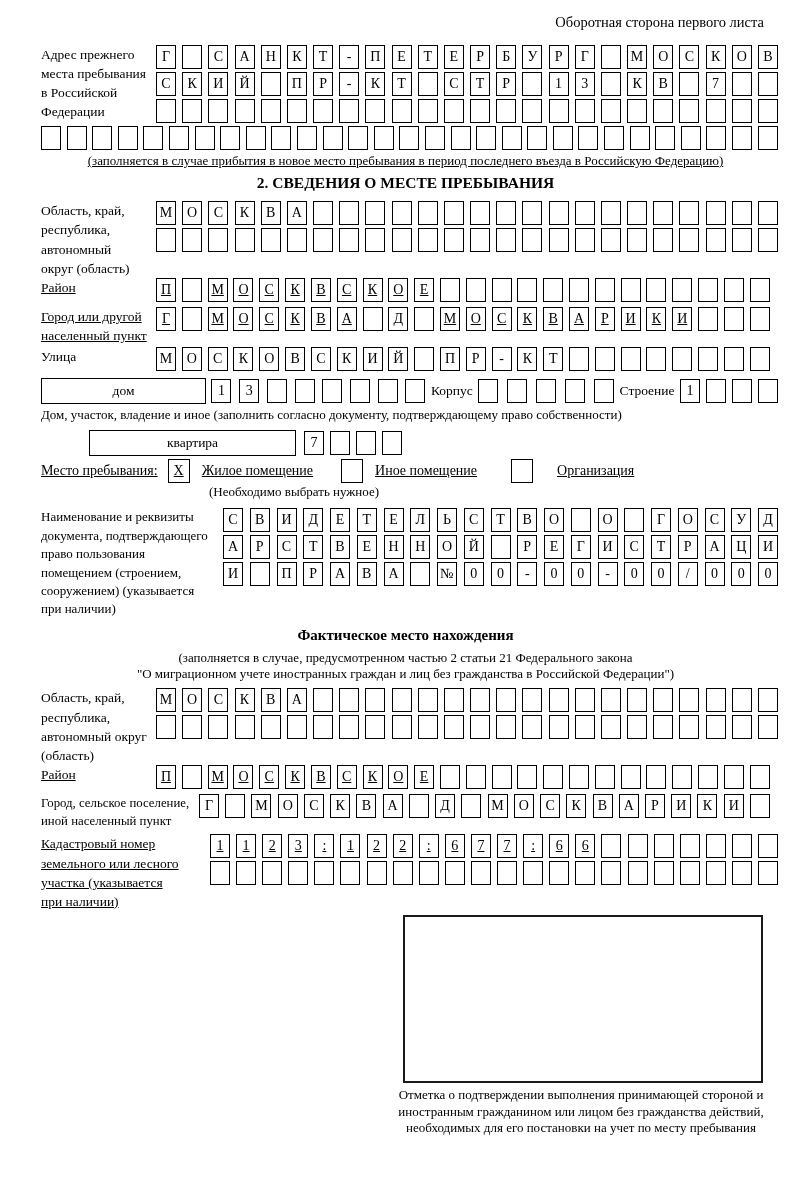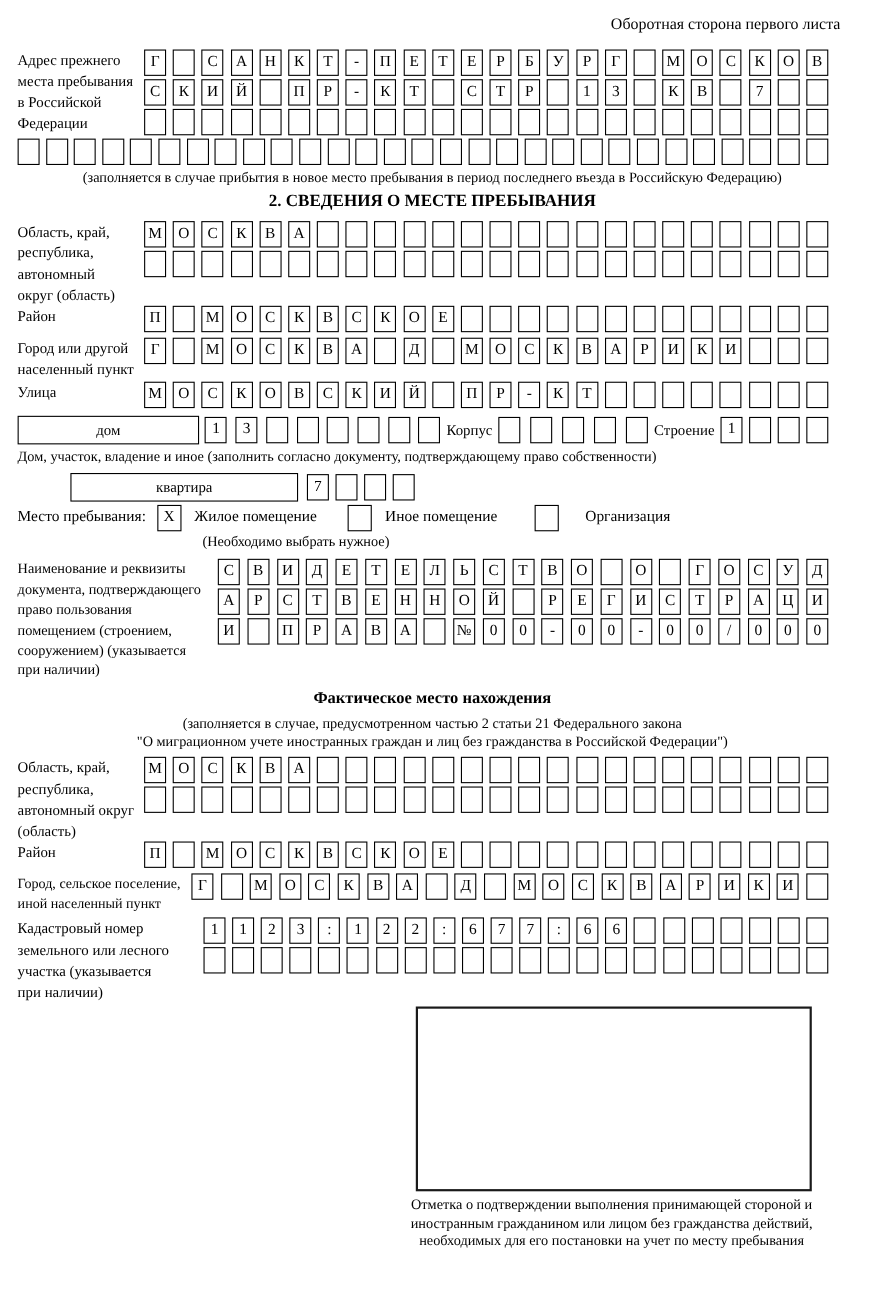--- a/index.html
+++ b/index.html
@@ -1,18 +1,18 @@
 <!DOCTYPE html>
 <html><head>
 <meta charset="utf-8">
 <style>
   html,body{margin:0;padding:0;background:#fff;}
   body{width:800px;height:1180px;overflow:hidden;color:#000;
        font-family:"Liberation Serif","DejaVu Serif",serif;}
-  .page{box-sizing:border-box;width:800px;height:1180px;padding:8px 30px 0 16px;position:relative;}
+  .page{box-sizing:border-box;width:800px;height:1180px;padding:8px 30px 0 41px;position:relative;}
   .hdr{text-align:right;font-size:14.5px;margin:6px 6px 14px 0;}
   .lab{font-size:13.5px;line-height:1.42;white-space:pre-line;}
   .flexrow{display:flex;align-items:flex-start;}
   .lw115{width:115px;flex:none;}
   .lw182{width:182px;flex:none;}
   .lw158{width:158px;flex:none;font-size:12.8px;}
   .lw169{width:169px;flex:none;}
   .rows{flex:1;}
   .boxrow{display:flex;justify-content:space-between;margin-bottom:3px;}
   .w622{width:622px;}
@@ -29,25 +29,25 @@
   .bigcell{height:26px;box-sizing:border-box;border:1.6px solid #000;display:flex;align-items:center;
            justify-content:center;font-size:13.5px;flex:none;background:#fff;}
   .domw{width:165px;}
   .kvw{width:207px;}
   .smallcells{display:flex;justify-content:space-between;}
   .r8{width:214px;}
   .r5{width:136px;}
   .r4{width:98px;}
   .inl{font-size:13.5px;flex:none;}
   .subnote{font-size:13px;margin:1px 0 7px 0;}
-  .stayrow{display:flex;align-items:center;margin:2px 0 1px 0;font-size:14px;}
+  .stayrow{display:flex;align-items:center;margin:2px 0 1px 0;font-size:14px;text-decoration:underline;}
   .chk{width:22px;height:24px;box-sizing:border-box;border:1.6px solid #000;display:flex;flex:none;
        align-items:center;justify-content:center;font-size:14px;margin:0 12px 0 10px;background:#fff;}
   .staynote{font-size:13px;padding-left:168px;margin:1px 0 8px 0;}
-  .mb2{margin-bottom:2px;}
+  .mb2{margin-bottom:2px;text-decoration:underline;}
   .mb4{margin-bottom:4px;}
   .mb6{margin-bottom:6px;}
   .bigbox{width:360px;height:168px;box-sizing:border-box;border:2px solid #1a1a1a;margin-left:362px;
           margin-top:4px;background:#fff;}
   .confirm{width:430px;margin-left:325px;text-align:center;font-size:13px;line-height:1.28;margin-top:4px;}
 </style>
 </head>
 <body>
 
 <div class="page">

